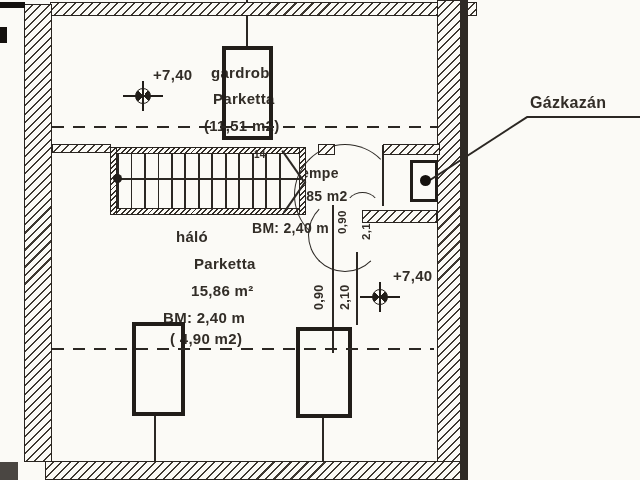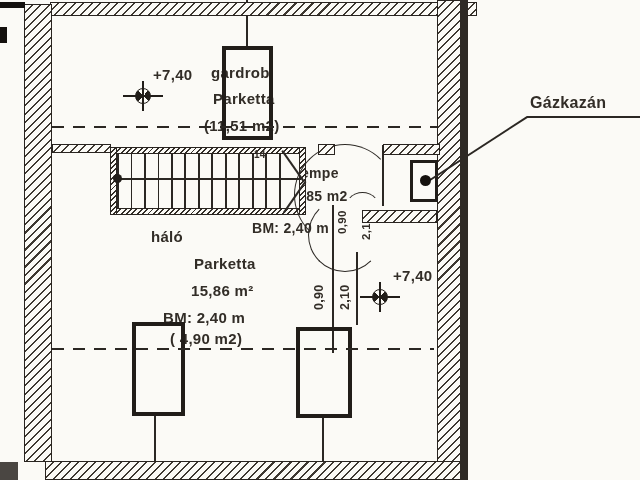--- a/index.html
+++ b/index.html
@@ -33,21 +33,21 @@
 
   <div class="abs txt" style="left:153px;top:66px;font-size:15px;">+7,40</div>
   <div class="abs txt" style="left:211px;top:64px;font-size:15px;">gardrob</div>
   <div class="abs txt" style="left:213px;top:90px;font-size:15px;">Parketta</div>
   <div class="abs txt" style="left:204px;top:117px;font-size:15px;">(11,51 m2)</div>
 
   <div class="abs txt" style="left:301px;top:165px;font-size:14px;">empe</div>
   <div class="abs txt" style="left:294px;top:188px;font-size:14px;">1,85 m2</div>
   <div class="abs txt" style="left:252px;top:220px;font-size:14px;">BM: 2,40 m</div>
 
-  <div class="abs txt" style="left:151px;top:228px;font-size:15px;">háló</div>
+  <div class="abs txt" style="left:176px;top:228px;font-size:15px;">háló</div>
   <div class="abs txt" style="left:194px;top:255px;font-size:15px;">Parketta</div>
   <div class="abs txt" style="left:191px;top:282px;font-size:15px;">15,86 m²</div>
   <div class="abs txt" style="left:163px;top:309px;font-size:15px;">BM: 2,40 m</div>
   <div class="abs txt" style="left:170px;top:330px;font-size:15px;">( 4,90 m2)</div>
   <div class="abs txt" style="left:393px;top:267px;font-size:15px;">+7,40</div>
 
   <div class="abs txt" style="left:530px;top:94px;font-size:16px;z-index:36;">Gázkazán</div>
   <div class="abs txt" style="left:254px;top:149px;font-size:10px;z-index:25;">14</div>
 
   <div class="abs txt vtext" style="left:336px;top:192px;height:42px;">0,90</div>

